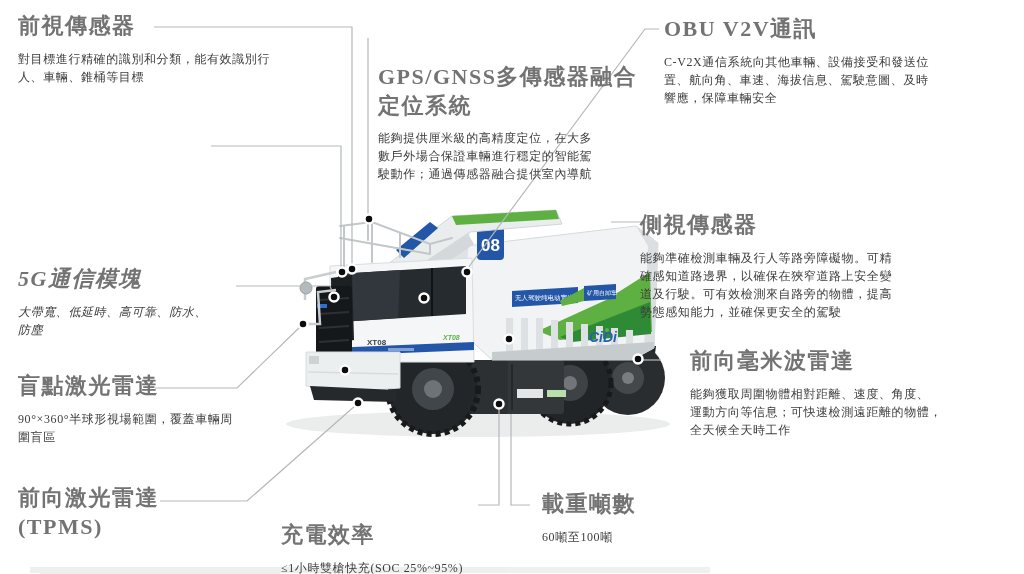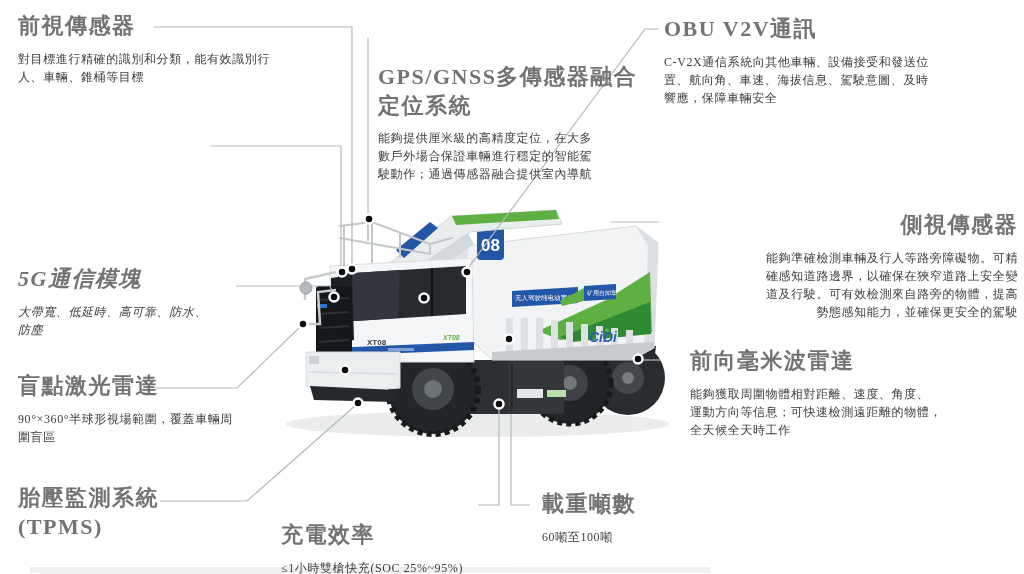--- a/index.html
+++ b/index.html
@@ -13,21 +13,21 @@
              letter-spacing:0.6px;white-space:pre-line;}
   .pos-front-camera{left:18px;top:12px;width:345px;}
   .pos-front-lidar{left:18px;top:133px;width:345px;}
   .pos-5g{left:18px;top:265px;width:310px;font-style:italic;}
   .pos-blind{left:18px;top:372px;width:340px;}
   .pos-tpms{left:18px;top:484px;width:230px;}
   .pos-charging{left:281px;top:486px;width:280px;margin-top:35px;}
   .pos-payload{left:542px;top:490px;width:220px;}
   .pos-gps{left:378px;top:15px;width:285px;margin-top:48px;}
   .pos-obu{left:664px;top:15px;width:354px;}
-  .pos-side{left:662px;top:211px;width:356px;text-align:right;}
+  .pos-side{left:640px;top:211px;width:356px;}
   .pos-mmw{left:690px;top:347px;width:348px;}
   svg text{font-family:"Liberation Sans","DejaVu Sans",sans-serif;}
 </style>
 </head>
 <body>
 
 <div class="canvas">
 
   <svg class="overlay" viewBox="0 0 1024 574">
 
@@ -190,21 +190,21 @@
     <h3>5G通信模塊</h3>
     <p>大帶寬、低延時、高可靠、防水、
 防塵</p>
   </div>
   <div class="callout pos-blind">
     <h3>盲點激光雷達</h3>
     <p>90°×360°半球形視場範圍，覆蓋車輛周
 圍盲區</p>
   </div>
   <div class="callout pos-tpms">
-    <h3>胎壓監測系統
+    <h3>前向激光雷達
 (TPMS)</h3>
   </div>
   <div class="callout pos-charging">
     <h3>充電效率</h3>
     <p>≤1小時雙槍快充(SOC 25%~95%)</p>
   </div>
   <div class="callout pos-payload">
     <h3>載重噸數</h3>
     <p>60噸至100噸</p>
   </div>

